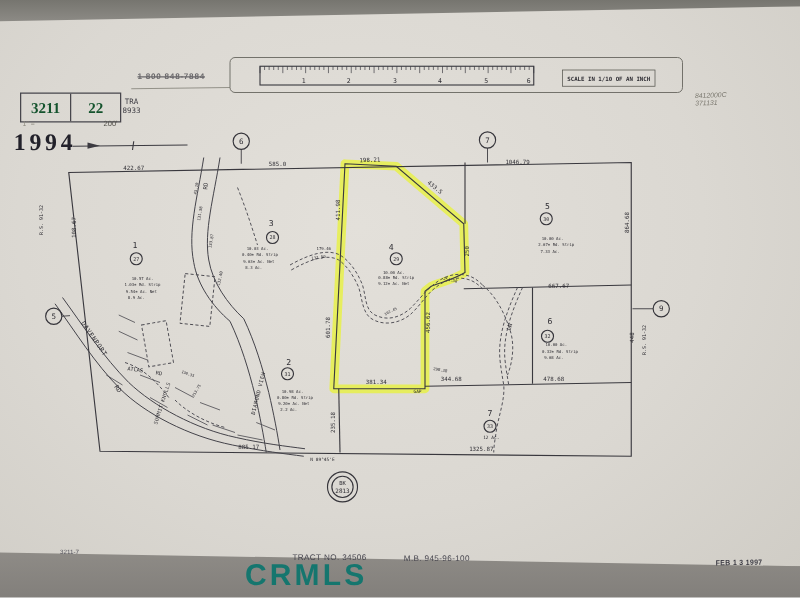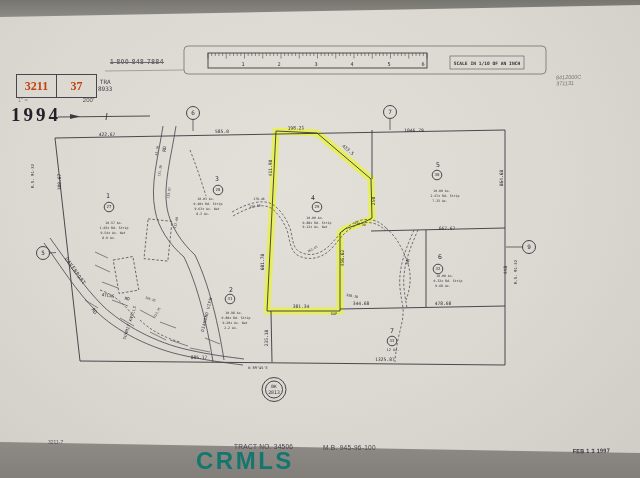--- a/index.html
+++ b/index.html
@@ -13,21 +13,21 @@
     clip-path:polygon(0 17px,100% 5px,100% 453px,0 442px);
     background:radial-gradient(ellipse at 45% 38%, #e3e0da 0%, #dbd8d2 55%, #cfccc5 100%);
   }
   #map-svg{position:absolute;left:0;top:0;width:640px;height:478px;}
   #map-svg text{fill:#2e2d33;font-family:"DejaVu Sans Mono", monospace;}
   .abs{position:absolute;color:#2e2d33;}
   #year{left:11px;top:104px;font-family:"Liberation Serif",serif;font-size:19px;
         font-weight:600;letter-spacing:3px;color:#22212a;}
   #sheetbox{left:16px;top:74px;width:79px;height:22px;border:1.3px solid #47464c;
         display:flex;font-family:"Liberation Serif",serif;font-size:12px;font-weight:700;
-        color:#c2410c;}
+        color:#14532d;}
   #sheetbox .cell{flex:1;display:flex;align-items:center;justify-content:center;}
   #sheetbox .cell.l{border-right:1.1px solid #47464c;}
   #subrow{left:18px;top:97px;width:76px;display:flex;justify-content:space-between;
         font-size:5.5px;color:#8c897f;}
   #subrow .dark{color:#514f49;font-size:6px;}
   #trablock{left:98px;top:79px;font-size:6px;line-height:6.5px;text-align:center;
         color:#3f3e45;font-family:"DejaVu Sans Mono",monospace;}
   #phone{left:110px;top:58px;font-size:6.5px;letter-spacing:.6px;color:#4c4b50;
         opacity:.8;text-decoration:line-through;font-weight:700;}
   #handwriting{left:556px;top:74px;font-size:5.5px;line-height:6px;color:#7b786f;
@@ -270,21 +270,21 @@
       <text x="517" y="272" font-size="4" text-anchor="middle" transform="rotate(-90 517 272)">R.S. 91-32</text>
       <text x="274" y="388" font-size="4.4" text-anchor="middle">BK</text>
       <text x="274" y="394" font-size="4.8" text-anchor="middle">2813</text>
     </g>
 </svg>
 
 <div class="abs" id="year">1994</div>
 
 <div class="abs" id="sheetbox">
   <div class="cell l">3211</div>
-  <div class="cell">37</div>
+  <div class="cell">22</div>
 </div>
 <div class="abs" id="subrow">
   <span>1" =</span>
   <span class="dark">200'</span>
 </div>
 
 <div class="abs" id="trablock">
   <div>TRA</div>
   <div>8933</div>
 </div>

